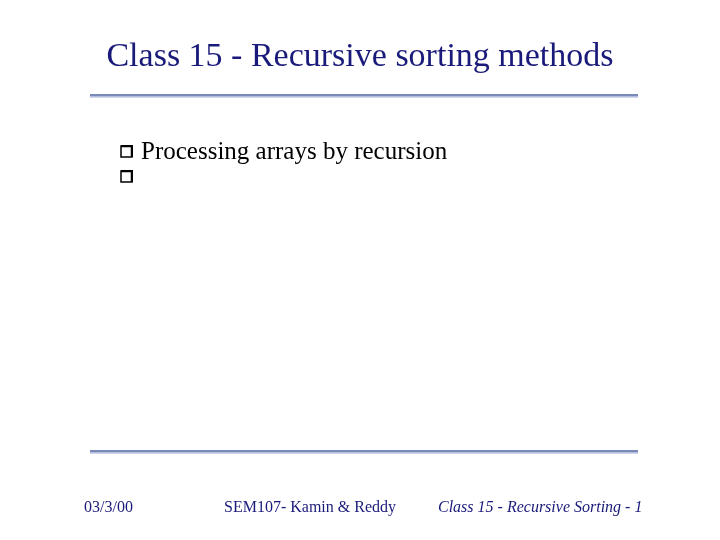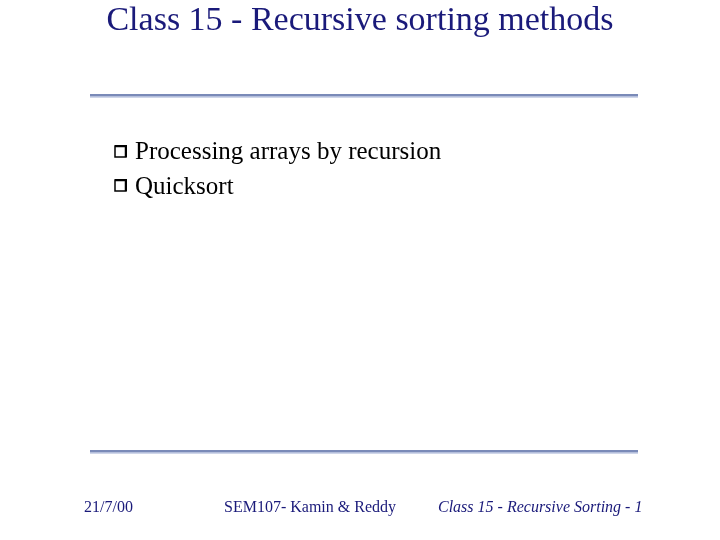--- a/index.html
+++ b/index.html
@@ -18,35 +18,36 @@
     .slide {
       width: 100%;
       height: 100%;
       position: relative;
       padding: 0;
     }
     .title {
       font-size: 34px;
       color: #1a1a7a;
       text-align: center;
+      padding-top: 36px;
       font-weight: normal;
     }
     .hr-top {
       position: absolute;
       top: 94px;
       left: 90px;
       width: 548px;
       height: 2px;
       background: #7a8ab8;
       box-shadow: 0 1px 0 #b4bedb, 0 2px 0 #cfd6e9;
     }
     .content {
       position: absolute;
       top: 135px;
-      left: 114px;
+      left: 120px;
       font-family: Liberation Serif, serif;
     }
     .bullet-item {
       display: flex;
       align-items: center;
       margin-bottom: 2px;
     }
     .bullet-icon {
       width: 13px;
       height: 13px;
@@ -103,24 +104,23 @@
         <rect x="1" y="1" width="11" height="11" fill="none" stroke="#000" stroke-width="1.5"></rect>
         <path d="M 1 1 L 12 1 L 12 12" fill="none" stroke="#000" stroke-width="2.5"></path>
       </svg>
       <span class="bullet-text">Processing arrays by recursion</span>
     </div>
     <div class="bullet-item">
       <svg class="bullet-icon" viewBox="0 0 13 13">
         <rect x="1" y="1" width="11" height="11" fill="none" stroke="#000" stroke-width="1.5"></rect>
         <path d="M 1 1 L 12 1 L 12 12" fill="none" stroke="#000" stroke-width="2.5"></path>
       </svg>
-      <span class="bullet-text">Quicksort</span>
     </div>
   </div>
 
   <div class="hr-bottom"></div>
 
   <div class="footer">
-    <span class="footer-left">21/7/00</span>
+    <span class="footer-left">03/3/00</span>
     <span class="footer-center">SEM107- Kamin &amp; Reddy</span>
     <span class="footer-right">Class 15 - Recursive Sorting - 1</span>
   </div>
 </div>
 
 </body></html>

